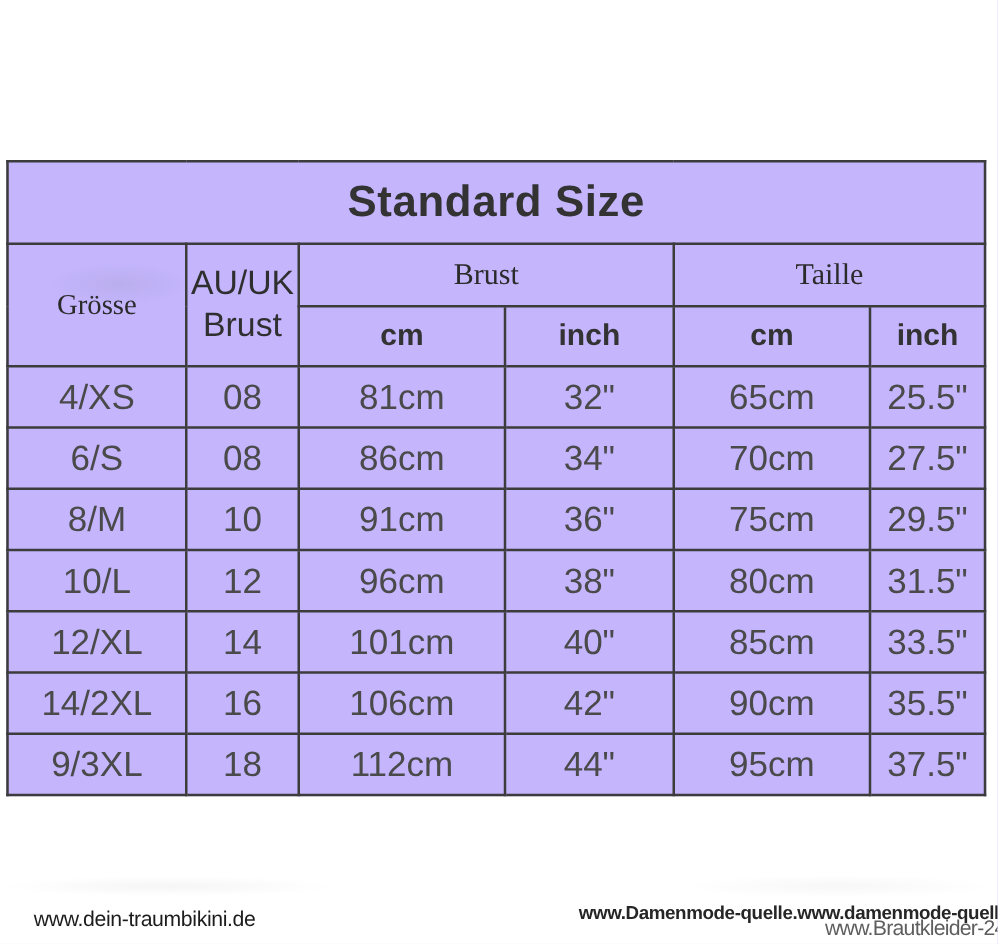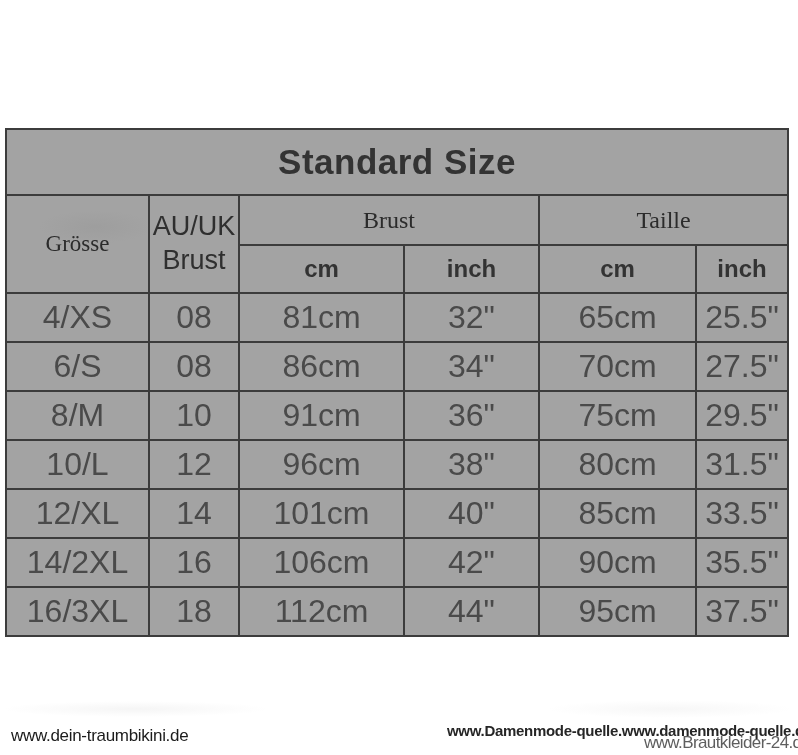--- a/index.html
+++ b/index.html
@@ -16,21 +16,21 @@
   }
 
   
   table.size-table {
     position: absolute;
     left: 5px;
     top: 128px;
     width: 784px;
     border-collapse: collapse;
     table-layout: fixed;
-    background: #a3a3a3;
+    background: #c4b5fd;
   }
   table.size-table td {
     border: 2px solid #3c3c3c;
     text-align: center;
     vertical-align: middle;
     padding: 0;
     overflow: hidden;
   }
   td.title-cell {
     height: 64px;
@@ -56,28 +56,29 @@
   }
   tr.group-row td { height: 48px; }
   tr.unit-row td {
     height: 46px;
     font-weight: bold;
     font-size: 24px;
     color: #333333;
   }
   tr.data-row td {
     height: 47px;
-    font-size: 32px;
+    font-size: 28px;
     color: #4a4a4a;
   }
 
   
   .wm {
     position: absolute;
     white-space: nowrap;
+    margin-left: 16px;
   }
   .wm-left {
     left: 11px;
     top: 726px;
     font-size: 17px;
     letter-spacing: -0.3px;
     color: #1c1c1c;
   }
   .wm-right-primary {
     left: 447px;
@@ -179,21 +180,21 @@
     </tr>
     <tr class="data-row">
       <td>14/2XL</td>
       <td>16</td>
       <td>106cm</td>
       <td>42"</td>
       <td>90cm</td>
       <td>35.5"</td>
     </tr>
     <tr class="data-row">
-      <td>16/3XL</td>
+      <td>9/3XL</td>
       <td>18</td>
       <td>112cm</td>
       <td>44"</td>
       <td>95cm</td>
       <td>37.5"</td>
     </tr>
   </tbody>
 </table>
 
 <div class="smudge smudge-1"></div>

